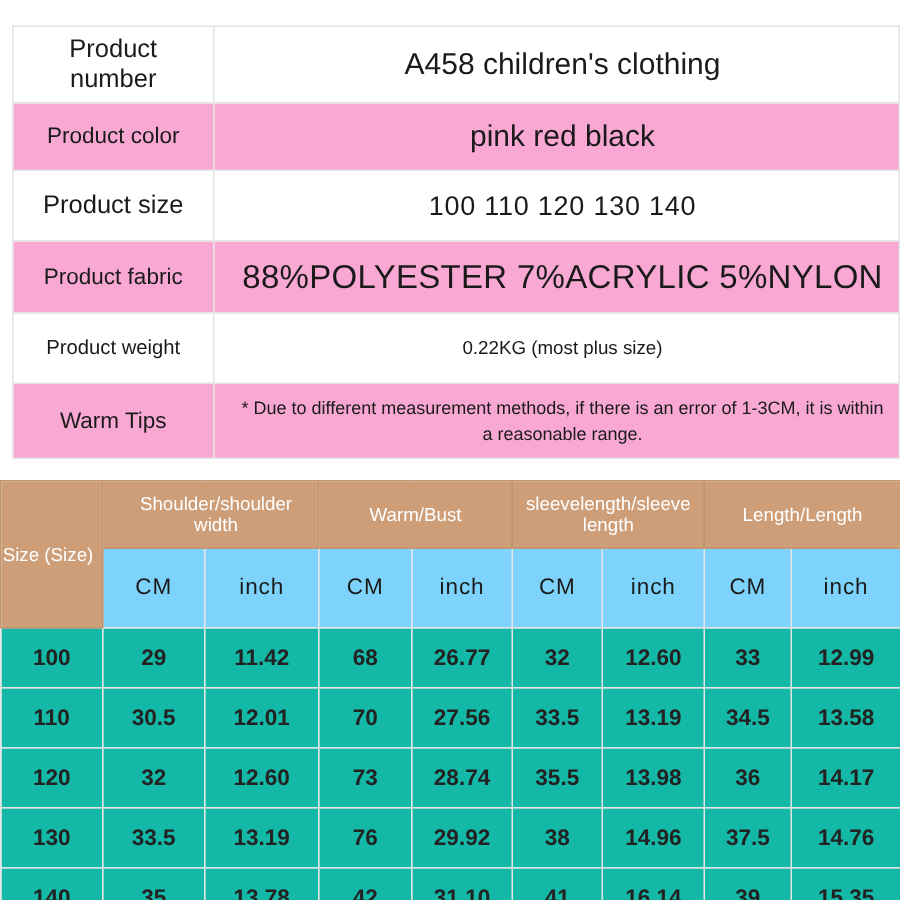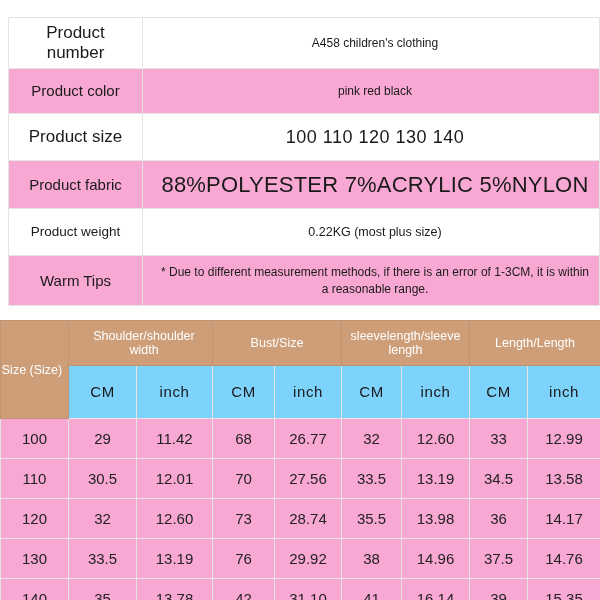--- a/index.html
+++ b/index.html
@@ -38,21 +38,21 @@
   }
   .spec-label {
     width: 113px;
     font-size: 15px;
     line-height: 1.18;
     color: #121212;
   }
   .spec-label.big  { font-size: 17px; }
   .spec-label.small{ font-size: 13.5px; }
   .spec-value {
-    font-size: 12px;
+    font-size: 20px;
     padding-left: 18px !important;
     color: #1a1a1a;
   }
   .spec-value.gray  { color: #555555; }
   .spec-value.sized { font-size: 18px; letter-spacing: 0.5px; }
   .spec-value.fabric{ font-size: 22px; letter-spacing: 0.2px; }
   .spec-value.tiny  { font-size: 12.5px; color: #333333; }
   .spec-value.tips  { font-size: 12px; line-height: 1.35; color: #1a1a1a; }
 
   .row-number  { height: 51px; }
@@ -99,21 +99,22 @@
     color: #1a1a1a;
     font-size: 15px;
     height: 36px;
     border-color: #e4e4e4;
     letter-spacing: 0.6px;
   }
   #size-chart tbody td {
     height: 37px;
     font-size: 15px;
     color: #222222;
-    background: #f9a8d4;
+    background: #14b8a6;
+    font-weight: bold;
   }
   col.c-size   { width: 68px; }
   col.c-narrow { width: 68px; }
   col.c-wide   { width: 76px; }
   col.c-n2     { width: 62px; }
   col.c-w2     { width: 67px; }
   col.c-n3     { width: 60px; }
   col.c-w3     { width: 68px; }
   col.c-n4     { width: 58px; }
   col.c-w4     { width: 73px; }
@@ -159,21 +160,21 @@
       <col class="c-w2">
       <col class="c-n3">
     <col class="c-w3">
       <col class="c-n4">
       <col class="c-w4">
   </colgroup>
   <thead>
     <tr>
       <th class="hdr-size" rowspan="2">Size (Size)</th>
       <th class="hdr-shoulder" colspan="2">Shoulder/shoulder width</th>
-      <th colspan="2">Bust/Size</th>
+      <th colspan="2">Warm/Bust</th>
       <th class="hdr-sleeve" colspan="2">sleevelength/sleeve length</th>
       <th colspan="2">Length/Length</th>
     </tr>
     <tr class="unit-row">
       <th>CM</th>
       <th>inch</th>
       <th>CM</th>
       <th>inch</th>
       <th>CM</th>
       <th>inch</th>

